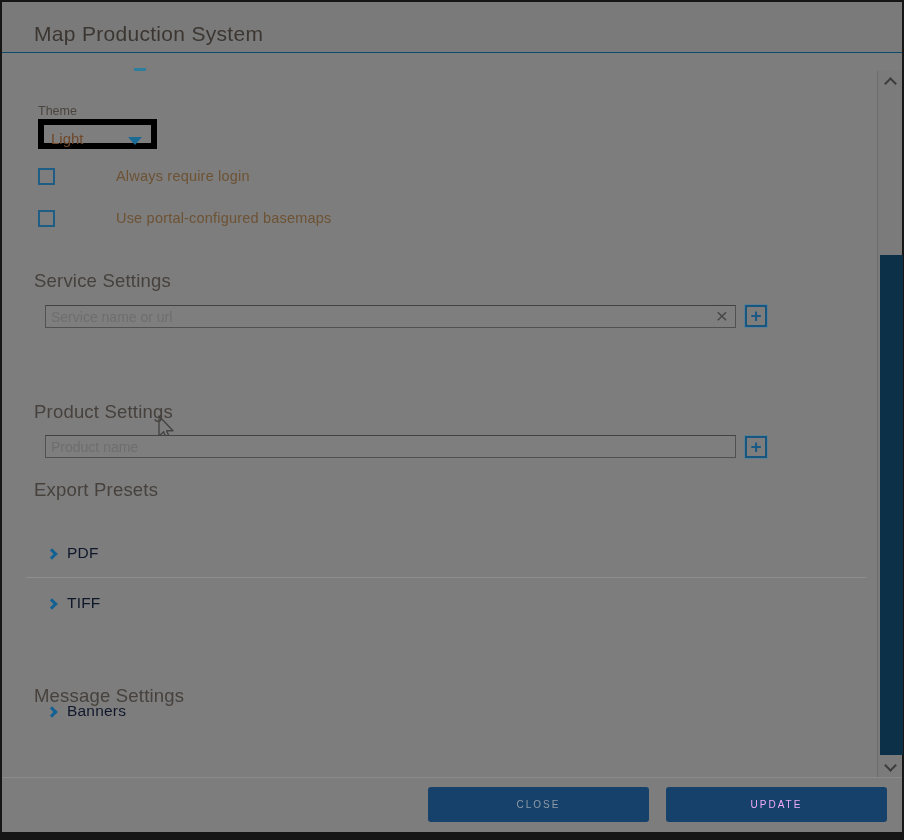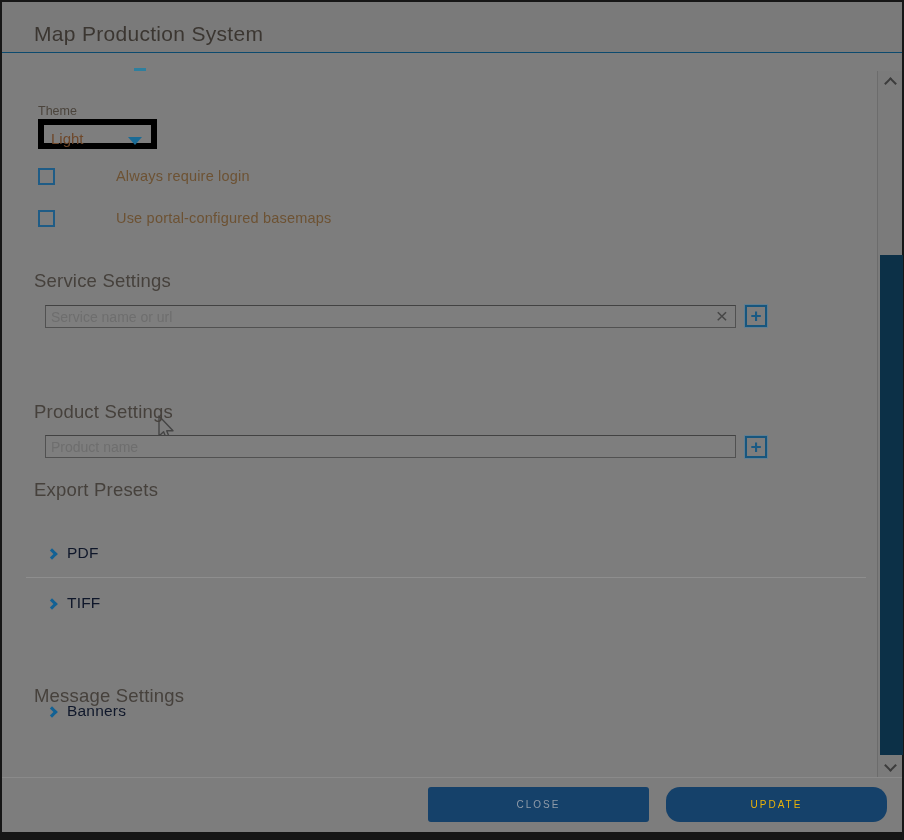--- a/index.html
+++ b/index.html
@@ -113,21 +113,21 @@
   .footer {
     position:absolute; left:0; top:775px; width:900px; height:55px;
     background:#7d7d7d; border-top:1px solid #8a8a8a;
   }
   .btn {
     position:absolute; top:9px; height:35px; border:none; border-radius:3px;
     background:#15416a; color:#8e9aa8; font-size:10px; letter-spacing:2px;
     font-family:"Liberation Sans","DejaVu Sans",sans-serif; cursor:pointer;
   }
   .btn-close { left:426px; width:221px; }
-  .btn-update { left:664px; width:221px; color:#eab308;border-radius:14px; }
+  .btn-update { left:664px; width:221px; color:#f0abfc; }
   
   .cursor { position:absolute; left:155px; top:344px; }
 </style>
 </head>
 <body>
 
 <div class="window">
 
   <div class="header">
     <div class="title">Map Production System</div>

